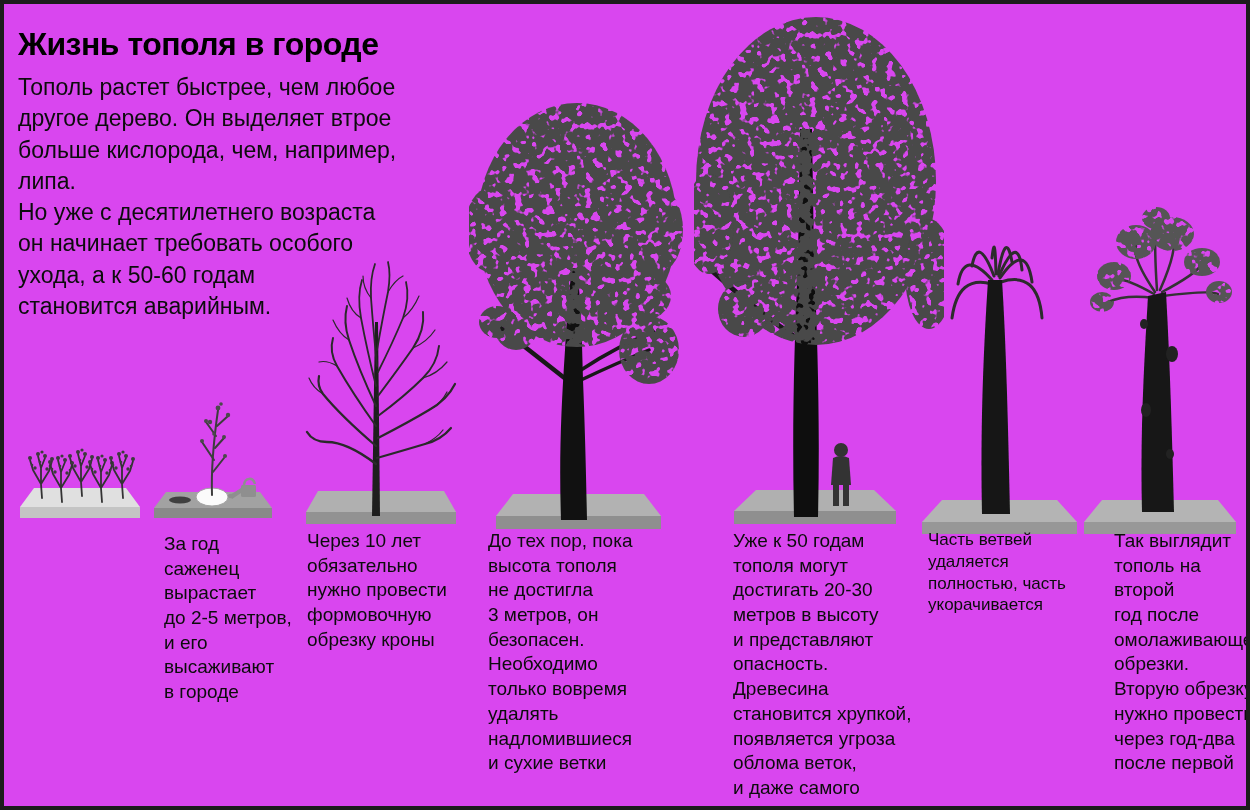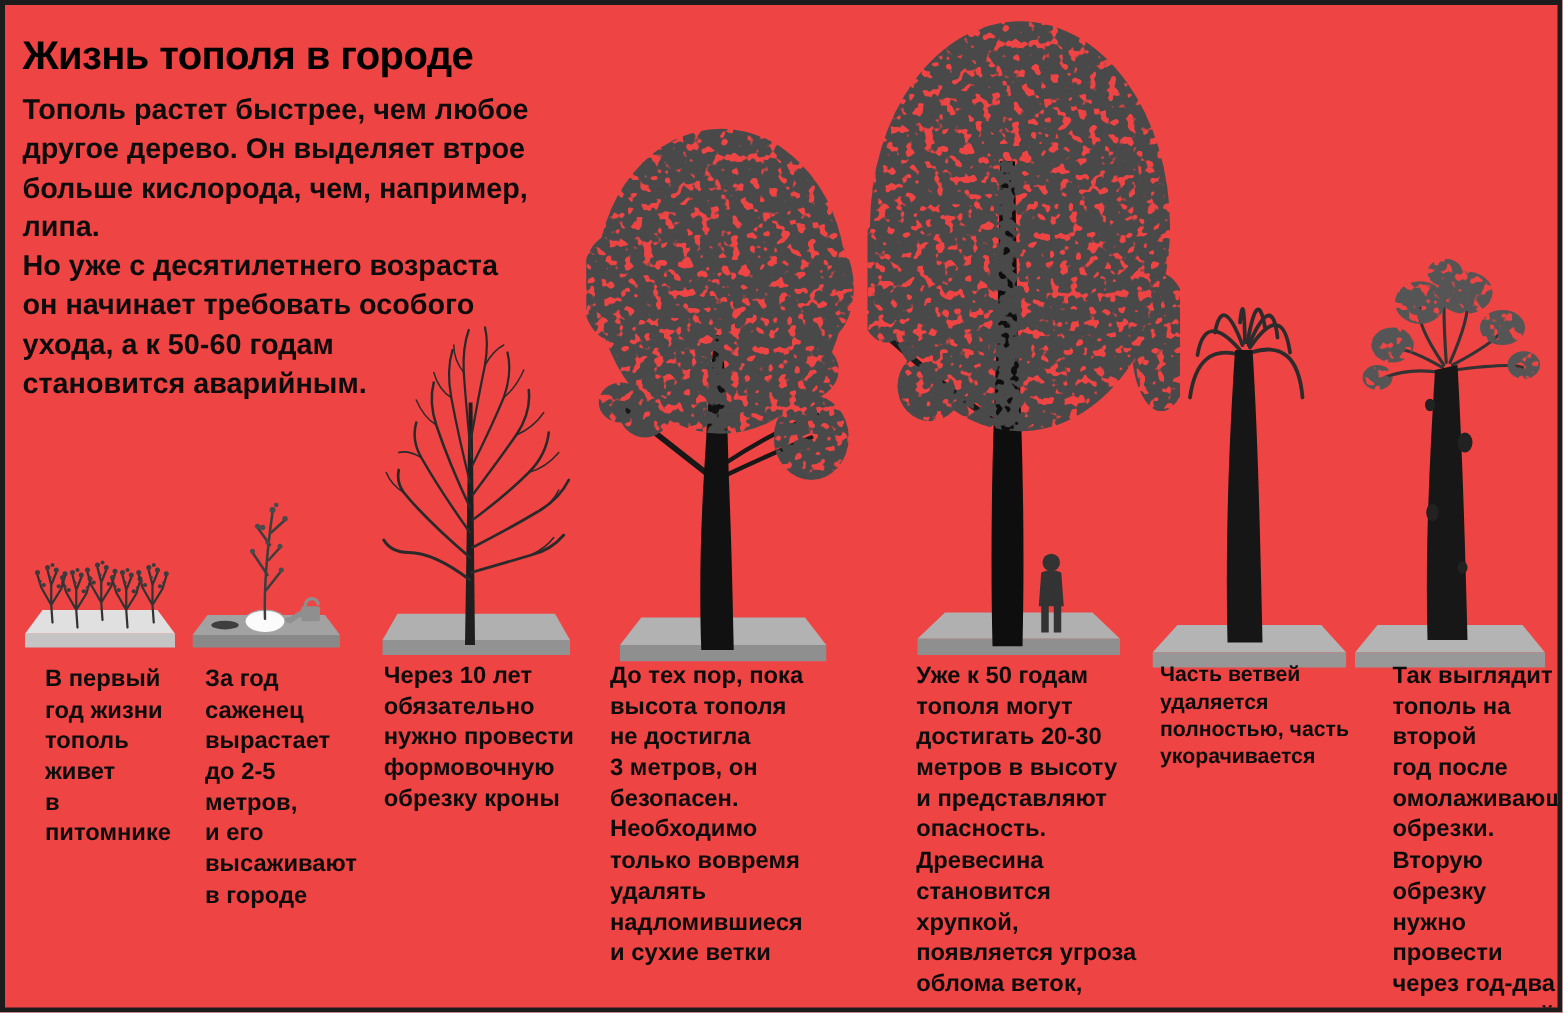--- a/index.html
+++ b/index.html
@@ -1,25 +1,25 @@
 <!DOCTYPE html>
 <html><head>
 <meta charset="utf-8">
 <style>
   html,body{margin:0;padding:0;background:#ffffff;}
   #frame{
     position:relative;
     width:1250px;height:810px;
     box-sizing:border-box;
     border:4px solid #1c1c1c;
-    background:#ef4444;
+    background:#d946ef;
     font-family:"Liberation Sans", sans-serif;
     overflow:hidden;
   }
-  .abs{position:absolute;font-weight:bold;}
+  .abs{position:absolute;}
   #page-title{
     left:14px;top:22px;
     font-size:32px;font-weight:bold;color:#000;
     letter-spacing:-0.5px;
   }
   #intro-text{
     left:14px;top:68px;width:440px;
     font-size:23px;line-height:1.36;color:#0c0c0c;
     white-space:pre-line;
   }
@@ -225,25 +225,20 @@
       <path d="M58,308 C56,230 60,160 64,92 L82,88 C86,160 88,230 90,308 Z" fill="#171717"></path>
       <g fill="#222">
         <ellipse cx="62" cy="206" rx="5" ry="7"></ellipse>
         <ellipse cx="88" cy="150" rx="6" ry="8"></ellipse>
         <ellipse cx="60" cy="120" rx="4" ry="5"></ellipse>
         <ellipse cx="86" cy="250" rx="4" ry="5"></ellipse>
       </g>
     </svg>
   </div>
 
-  <div class="abs caption" style="left:32px;top:528px;width:116px">В первый
-год жизни
-тополь
-живет
-в питомнике</div>
   <div class="abs caption" style="left:160px;top:528px;width:130px">За год
 саженец
 вырастает
 до 2-5 метров,
 и его
 высаживают
 в городе</div>
   <div class="abs caption" style="left:303px;top:525px;width:158px">Через 10 лет
 обязательно
 нужно провести

